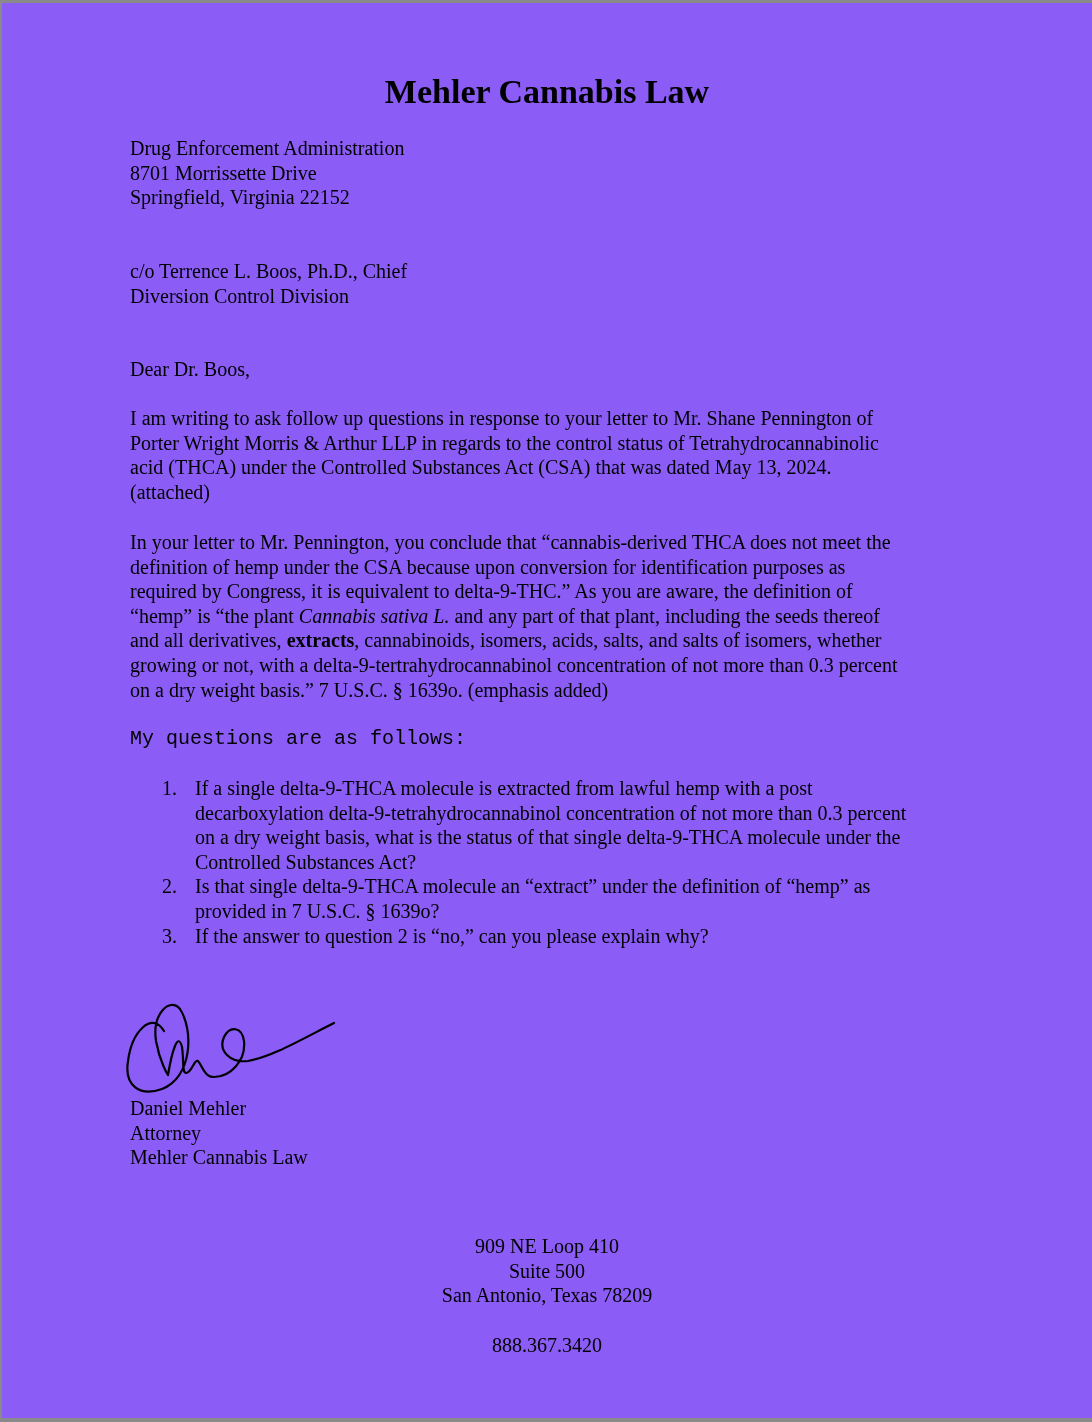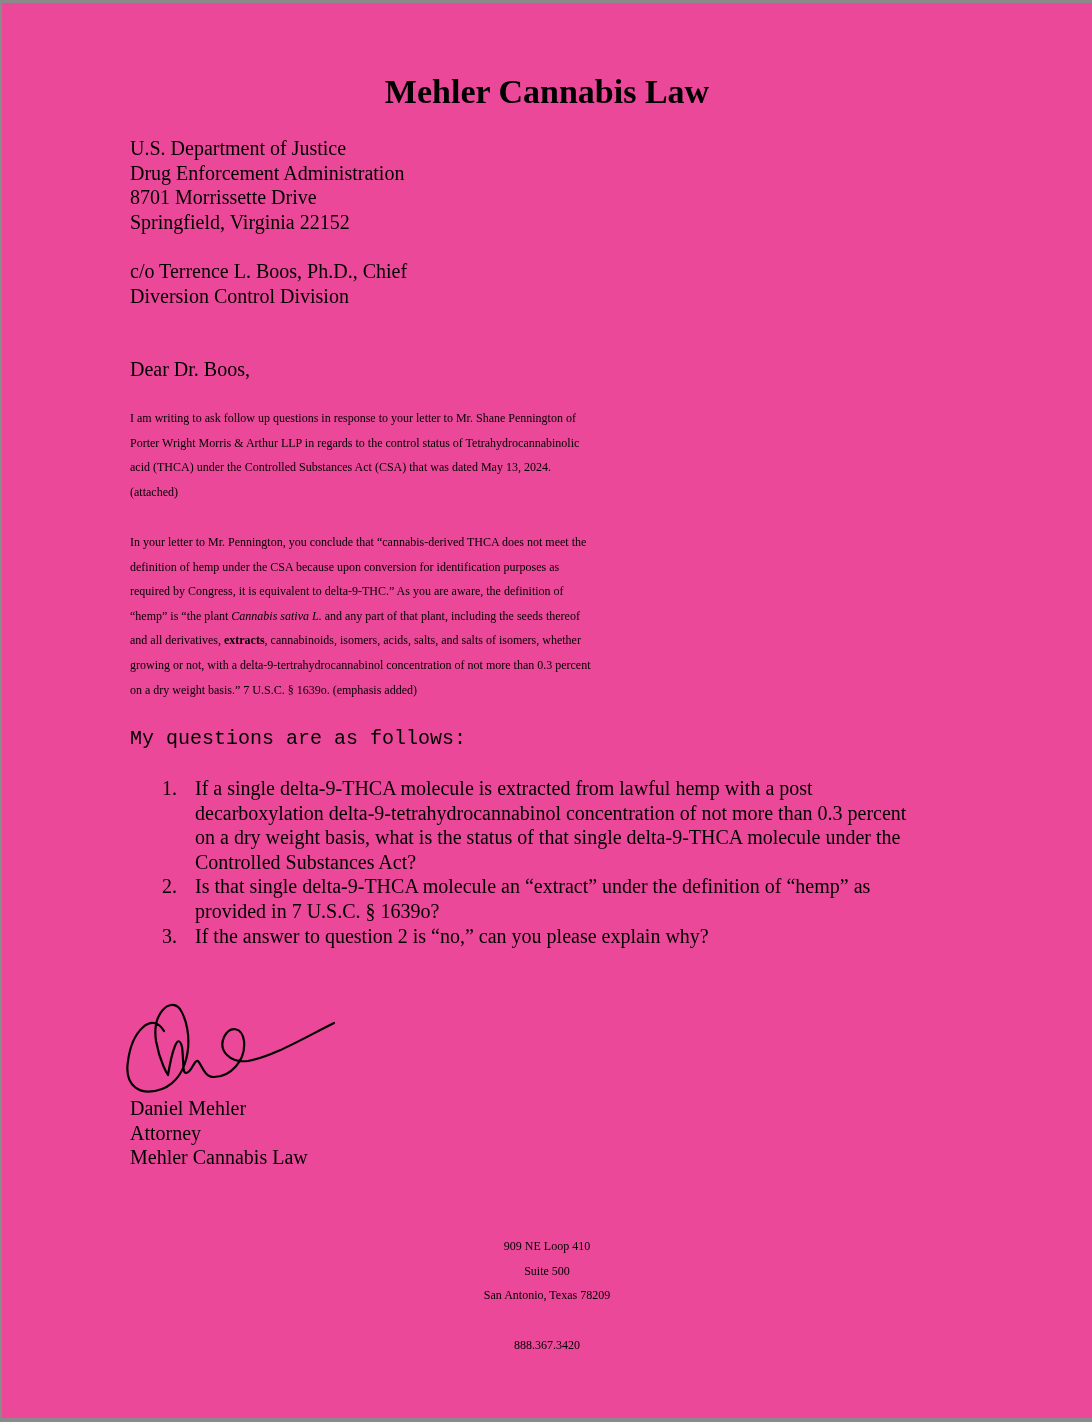--- a/index.html
+++ b/index.html
@@ -6,57 +6,56 @@
   body {
     width: 1092px; height: 1422px;
     background: #8a8a8a;
     position: relative; overflow: hidden;
     font-family: "Liberation Serif", "DejaVu Serif", serif;
     color: #000;
   }
   .page {
     position: absolute;
     left: 2px; top: 3px; right: 0; bottom: 4px;
-    background: #ec4899;
+    background: #8b5cf6;
   }
   .title {
     position: absolute; left: 0; right: 0; top: 70px;
     text-align: center;
     font-weight: bold; font-size: 34px;
     letter-spacing: 0px;
   }
   .block {
     position: absolute; left: 128px; width: 840px;
     font-size: 20px; line-height: 24.6px;
   }
   .block div { white-space: nowrap; }
   .para {
     position: absolute; left: 128px; width: 840px;
-    font-size: 12px; line-height: 24.6px;
+    font-size: 20px; line-height: 24.6px;
   }
   .para .line { white-space: nowrap; }
   .list { position: absolute; left: 128px; width: 840px; font-size: 20px; line-height: 24.6px; }
   .list .item { position: relative; padding-left: 65px; }
   .list .num { position: absolute; left: 32px; top: 0; }
   .list .line { white-space: nowrap; }
   .sig { position: absolute; left: 120px; top: 998px; }
   .centered {
     position: absolute; left: 0; right: 0;
-    text-align: center; font-size: 12px; line-height: 24.6px;
+    text-align: center; font-size: 20px; line-height: 24.6px;
   }
 </style>
 </head>
 <body>
 
 <div class="page">
 
   <div class="title">Mehler Cannabis Law</div>
 
   <div class="block" style="top:133px;">
-    <div>U.S. Department of Justice</div>
     <div>Drug Enforcement Administration</div>
     <div>8701 Morrissette Drive</div>
     <div>Springfield, Virginia 22152</div>
   </div>
 
   <div class="block" style="top:256px;">
     <div>c/o Terrence L. Boos, Ph.D., Chief</div>
     <div>Diversion Control Division</div>
   </div>
 

